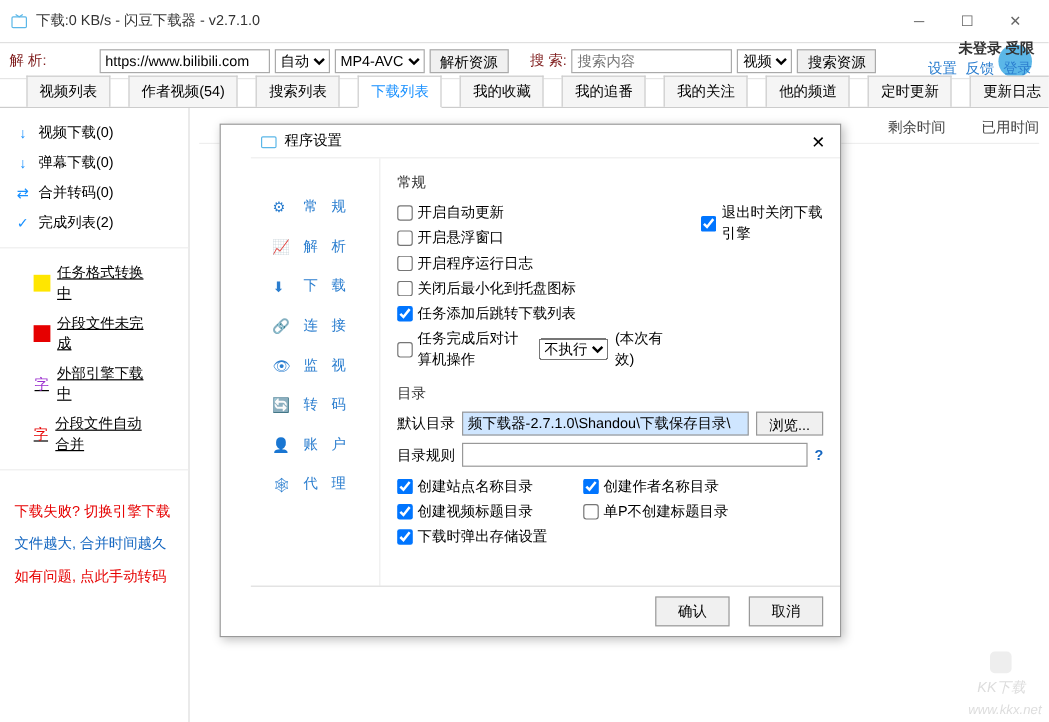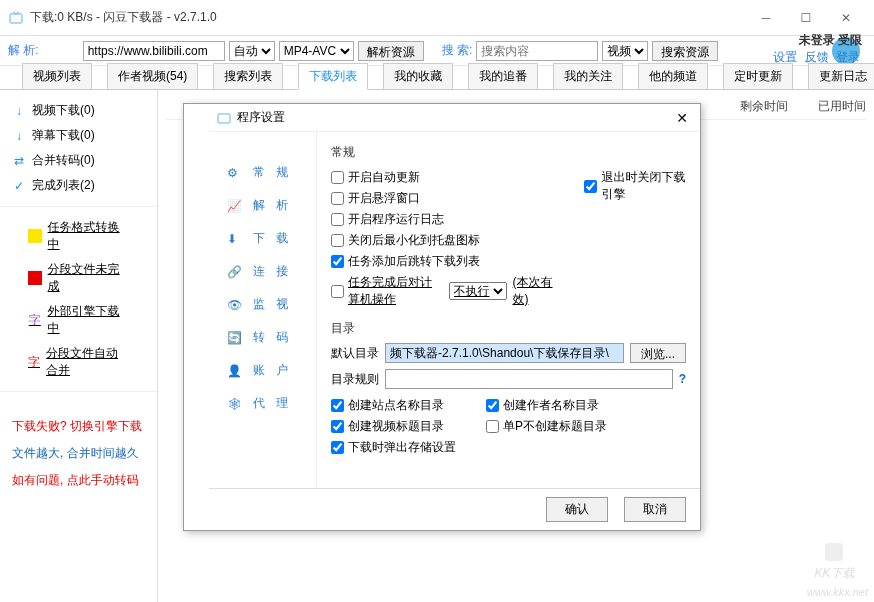--- a/index.html
+++ b/index.html
@@ -7,21 +7,21 @@
 
 
 .titlebar { height: 36px; background: #fff; border-bottom: 1px solid #e0e0e0; display: flex; align-items: center; padding: 0 8px; }
 .titlebar .icon { width: 16px; height: 16px; margin-right: 6px; color: #5bb7e8; }
 .titlebar .title { flex: 1; color: #333; }
 .winbtns { display: flex; }
 .winbtn { width: 40px; height: 28px; display: flex; align-items: center; justify-content: center; color: #666; cursor: pointer; }
 
 
 .toolbar { height: 30px; display: flex; align-items: center; padding: 4px 8px; gap: 4px; border-bottom: 1px solid #e5e5e5; }
-.toolbar label { color: #3b82f6; text-align: center; }
+.toolbar label { color: #7f1d1d; text-align: center; }
 .toolbar input[type=text] { border: 1px solid #aaa; padding: 2px 4px; height: 20px; }
 .toolbar select { border: 1px solid #aaa; height: 20px; background: #fff; }
 .toolbar button { border: 1px solid #aaa; background: #f0f0f0; padding: 2px 8px; height: 20px; cursor: pointer; }
 .toolbar .spacer { flex: 1; }
 .avatar { width: 28px; height: 28px; background: #5bb7e8; border-radius: 50%; margin: 0 6px; }
 .topright { position: absolute; right: 12px; top: 32px; text-align: right; }
 .topright .line1 { color: #333; font-weight: bold; }
 .topright .line2 a { color: #2b7ecf; text-decoration: none; margin: 0 2px; }
 
 
@@ -54,21 +54,21 @@
 .modal-title .x { width: 20px; text-align: center; cursor: pointer; font-size: 14px; }
 .modal-body { flex: 1; display: flex; }
 .mod-nav { width: 108px; border-right: 1px solid #eee; padding: 24px 0; }
 .mod-nav .ni { display: flex; align-items: center; gap: 10px; padding: 8px 18px; color: #2b7ecf; cursor: pointer; letter-spacing: 4px; }
 .mod-nav .ni .ico { width: 16px; display: inline-flex; }
 .mod-pane { flex: 1; padding: 12px 14px; overflow: auto; }
 .mod-pane h4 { font-weight: normal; color: #333; margin-bottom: 6px; }
 .chk { display: flex; align-items: center; gap: 4px; padding: 2px 0; }
 .chk input { margin: 0; }
 .row2 { display: flex; gap: 30px; }
-.inline-sel { display: flex; align-items: center; gap: 6px; text-decoration: underline; }
+.inline-sel { display: flex; align-items: center; gap: 6px; }
 .field { display: flex; align-items: center; gap: 6px; margin: 6px 0; }
 .field label { white-space: nowrap; }
 .field input[type=text] { flex: 1; border: 1px solid #999; padding: 2px 4px; height: 20px; }
 .field input.hl { background: #cfe6ff; }
 .field input.hl::selection { background: #3390ff; color: #fff; }
 .field button { border: 1px solid #999; background: #f0f0f0; padding: 2px 10px; height: 20px; cursor: pointer; }
 .help { color: #1466c0; cursor: pointer; font-weight: bold; }
 .modal-footer { border-top: 1px solid #ddd; padding: 8px 14px; display: flex; justify-content: flex-end; gap: 16px; }
 .modal-footer button { border: 1px solid #999; background: #f0f0f0; padding: 3px 18px; cursor: pointer; }
 
@@ -95,21 +95,21 @@
 </div>
 
 <div class="toolbar">
   <label>解 析:</label>
   <input type="text" style="width: 142px; margin-left: 40px;" value="https://www.bilibili.com">
   <select><option>自动</option></select>
   <select><option>MP4-AVC</option></select>
   <button>解析资源</button>
   <span style="width:10px"></span>
   <label>搜 索:</label>
-  <input type="text" style="width: 122px;" placeholder="搜索内容">
+  <input type="text" style="width: 134px;" placeholder="搜索内容">
   <select><option>视频</option></select>
   <button>搜索资源</button>
   <div class="spacer"></div>
   <div class="avatar"></div>
 </div>
 <div class="topright">
   <div class="line1">未登录  受限</div>
   <div class="line2">
     <a href="#">设置</a>
     <a href="#">反馈</a>

